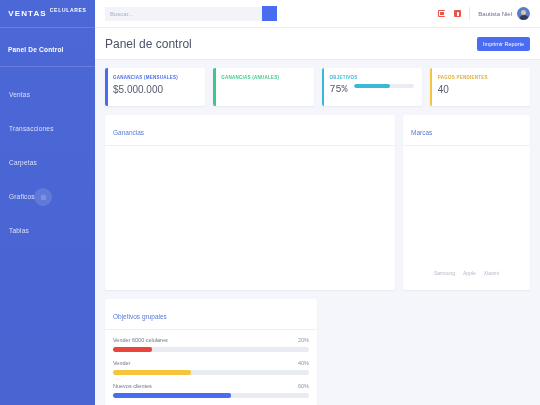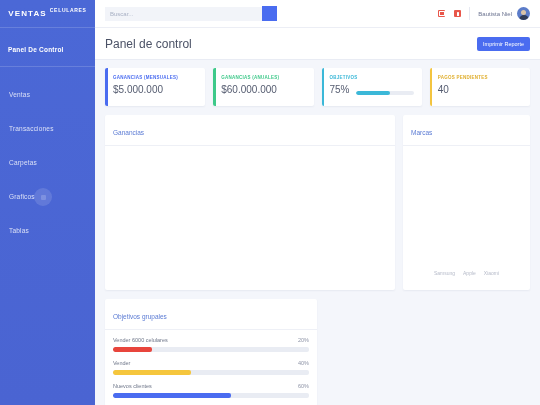--- a/index.html
+++ b/index.html
@@ -147,21 +147,21 @@
   .stat-card.c1::before { background:#4a6cf0; }
   .stat-card.c2::before { background:#3ec98a; }
   .stat-card.c3::before { background:#3bb8d8; }
   .stat-card.c4::before { background:#f3c43f; }
   .stat-label { font-size: 4.5px; letter-spacing: 0.25px; font-weight:bold; margin-bottom: 4px; }
   .c1 .stat-label { color:#4a6cf0; }
   .c2 .stat-label { color:#3ec98a; }
   .c3 .stat-label { color:#3bb8d8; }
   .c4 .stat-label { color:#e0ae2c; }
   .stat-value { font-size: 10px; color:#555c70; }
-  .stat-row-inline { display:flex; align-items:flex-end; gap:6px; }
+  .stat-row-inline { display:flex; align-items:flex-start; gap:6px;font-family:Liberation Mono, monospace; }
   .stat-progress {
     flex:1; height: 4px; background:#e9ecf3; border-radius:2px; overflow:hidden;
     max-width: 62px;
   }
   .stat-progress > i { display:block; height:100%; background:#3bb8d8; border-radius:2px; }
 
   .panels-row { display:flex; gap: 8px; margin-bottom: 9px; }
   .panel {
     background:#fff; border-radius:2px;
     box-shadow: 0 1px 2px rgba(60,70,120,0.07);
@@ -251,21 +251,20 @@
 
     <div class="content">
 
       <div class="stats-row">
         <div class="stat-card c1">
           <div class="stat-label">GANANCIAS (MENSUALES)</div>
           <div class="stat-value">$5.000.000</div>
         </div>
         <div class="stat-card c2">
           <div class="stat-label">GANANCIAS (ANUALES)</div>
-          <div class="stat-value">$60.000.000</div>
         </div>
         <div class="stat-card c3">
           <div class="stat-label">OBJETIVOS</div>
           <div class="stat-row-inline">
             <div class="stat-value">75%</div>
             <div class="stat-progress">
               <i id="objProg" style="width: 60%;"></i>
             </div>
           </div>
         </div>

